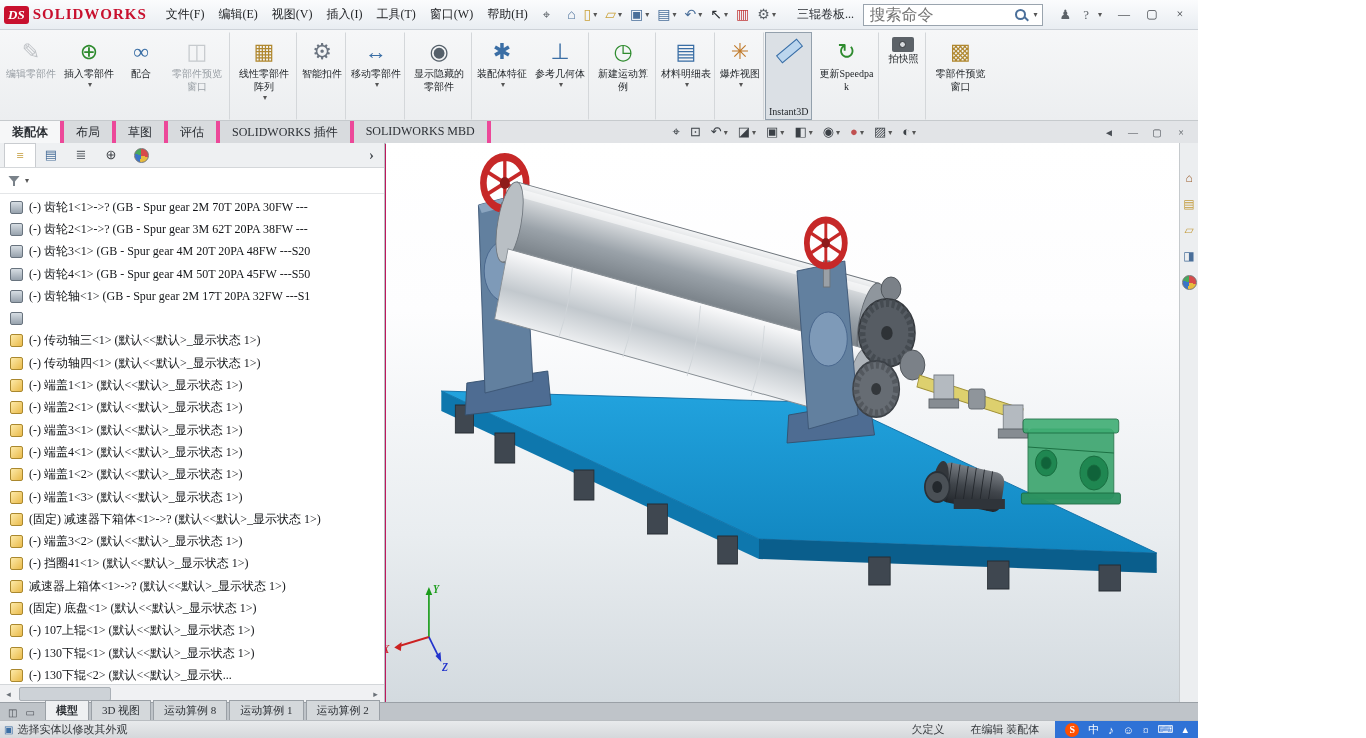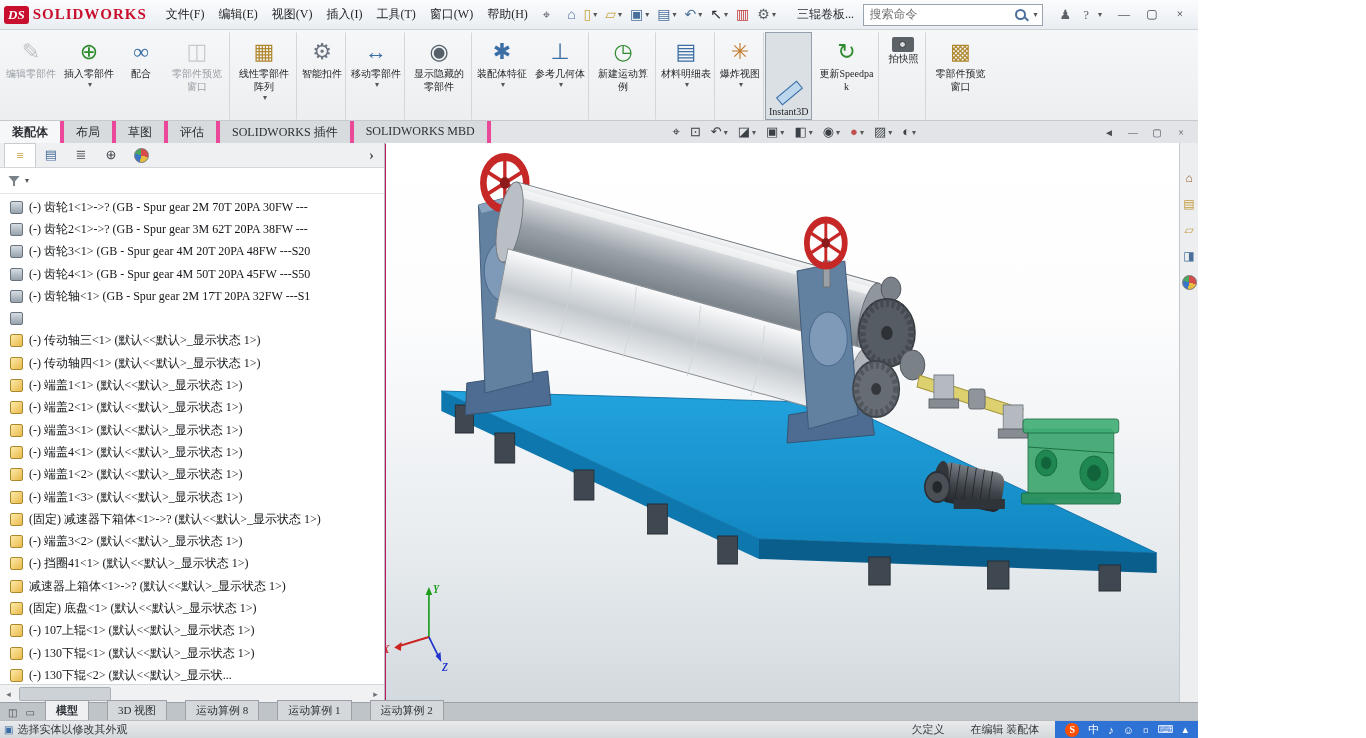--- a/index.html
+++ b/index.html
@@ -14,35 +14,35 @@
   .logo-ds{background:#c8102e;color:#fff;font-weight:bold;font-style:italic;font-size:13px;padding:1px 4px;border-radius:3px}
   .logo-sw{color:#c8102e;font-weight:bold;font-size:15px;letter-spacing:1px}
   .menubar{display:flex}
   .menu-item{padding:2px 7px;color:#1d1f22}
   .pin{color:#5c6268;font-size:13px;margin:0 6px}
   .qat{display:flex;align-items:center;gap:2px;margin-left:6px}
   .qat-btn{display:flex;align-items:center;padding:1px 3px}
   .qat-glyph{font-size:14px;line-height:16px}
   .doc-title{margin-left:16px;color:#2b2f34}
   .searchbox{display:flex;align-items:center;width:170px;height:20px;border:1px solid #9aa4ae;background:#fff;padding:0 4px;gap:4px;margin-right:10px}
-  .search-input{flex:1;border:none;outline:none;background:transparent;font-size:12px;color:#555;width:60px;font-family:inherit}
+  .search-input{flex:1;border:none;outline:none;background:transparent;font-size:16px;color:#555;width:60px;font-family:inherit}
   .ic-mag{position:relative;width:14px;height:14px;display:inline-block;flex:none}
   .ic-mag::before{content:"";position:absolute;left:1px;top:1px;width:7px;height:7px;border:2px solid #4a6f9a;border-radius:50%}
   .ic-mag::after{content:"";position:absolute;left:10px;top:10px;width:5px;height:2px;background:#4a6f9a;transform:rotate(45deg)}
   .tb-ico{font-size:13px;color:#5c6268;padding:0 5px}
   .winctl{display:flex;margin-left:6px}
   .winbtn{width:28px;text-align:center;font-size:12px;color:#3b3f44;padding:3px 0}
 
   
   .ribbon{position:absolute;top:30px;left:0;right:0;height:91px;background:linear-gradient(#f6f7f8,#eceef0);border-bottom:1px solid #c6cacd;display:flex;align-items:stretch;padding:2px 2px 0;box-sizing:border-box}
   .rbn-btn{display:flex;flex-direction:column;align-items:center;min-width:46px;max-width:66px;padding:4px 3px 1px;box-sizing:border-box;text-align:center;color:#24282c;border:1px solid transparent;border-radius:2px;flex:none}
   .rbn-btn.sep{border-right:1px solid #d4d7da;border-radius:0;margin-right:1px}
   .rbn-btn.disabled{color:#9aa0a6}
   .rbn-btn.disabled .rbn-glyph{opacity:.5}
-  .rbn-btn.active{background:#dbe0e5;border:1px solid #93a0ac;justify-content:flex-end}
+  .rbn-btn.active{background:#dbe0e5;border:1px solid #93a0ac;justify-content:space-between}
   .rbn-glyph{height:30px;display:flex;align-items:center;justify-content:center;font-size:22px}
   .rbn-label{font-size:10px;line-height:13px;word-break:break-all;max-width:60px}
   .ic-ruler{position:relative;width:26px;height:26px}
   .ic-ruler::before{content:"";position:absolute;left:0;top:9px;width:25px;height:8px;background:#bcd6ee;border:1px solid #3a6ea5;transform:rotate(-40deg)}
   .ic-camera{width:22px;height:15px;background:#5c6268;border-radius:2px;position:relative}
   .ic-camera::after{content:"";position:absolute;left:7px;top:4px;width:7px;height:7px;border-radius:50%;background:#d7dade;border:1px solid #33373b;box-sizing:border-box}
 
   
   .tabrow{position:absolute;top:121px;left:0;right:0;height:22px;background:#e2e4e7;border-bottom:1px solid #b9bdc1;display:flex;align-items:stretch}
   .ctabs{display:flex}
@@ -83,21 +83,21 @@
 
   .taskpane{position:absolute;right:0;top:0;bottom:0;width:19px;background:#eceef0;border-left:1px solid #c6cacd;display:flex;flex-direction:column;align-items:center;padding-top:26px;gap:8px;box-sizing:border-box}
   .tp-btn{width:17px;height:18px;display:flex;align-items:center;justify-content:center}
   .tp-glyph{font-size:12px}
   .ic-ball{width:13px;height:13px;border-radius:50%;background:conic-gradient(#d84b4b 0 30%,#e8bc3e 30% 55%,#3a74c8 55% 80%,#46a85e 80% 100%);border:1px solid #777}
 
   
   .motionbar{position:absolute;left:0;right:0;bottom:18px;height:18px;background:#bfc4c9;border-top:1px solid #9aa0a6;display:flex;align-items:flex-end;padding-left:4px;box-sizing:border-box}
   .msplit{font-size:10px;color:#4a4f55;padding:0 4px 2px}
   .mtabs{display:flex;align-items:flex-end;margin-left:6px}
-  .mtab{font-size:11px;padding:2px 10px;background:#d4d8db;border:1px solid #9aa0a6;border-bottom:none;margin-right:18px;color:#2b2f34}
+  .mtab{font-size:11px;padding:2px 10px;background:#d4d8db;border:1px solid #9aa0a6;border-bottom:none;margin-right:2px;color:#2b2f34}
   .mtab.active{background:#eef0f2;font-weight:bold}
   .statusbar{position:absolute;left:0;right:0;bottom:0;height:18px;background:linear-gradient(#e8eaec,#d5d8db);border-top:1px solid #b9bdc1;display:flex;align-items:center;font-size:11px;color: #33373b;box-sizing:border-box}
   .sb-ico{color:#3a6ea5;font-size:10px;padding:0 4px}
   .sb-state{margin-right:26px}
   .sb-edit{margin-right:16px}
   .tray{height:100%;display:flex;align-items:center;background:#2f72d6;color:#fff;padding:0 10px;gap:9px}
   .sogou{width:14px;height:14px;border-radius:50%;background:#ff5000;color:#fff;font-weight:bold;font-size:10px;display:flex;align-items:center;justify-content:center}
   .tray-ico{font-size:11px;color:#fff}
 </style>
 </head>

